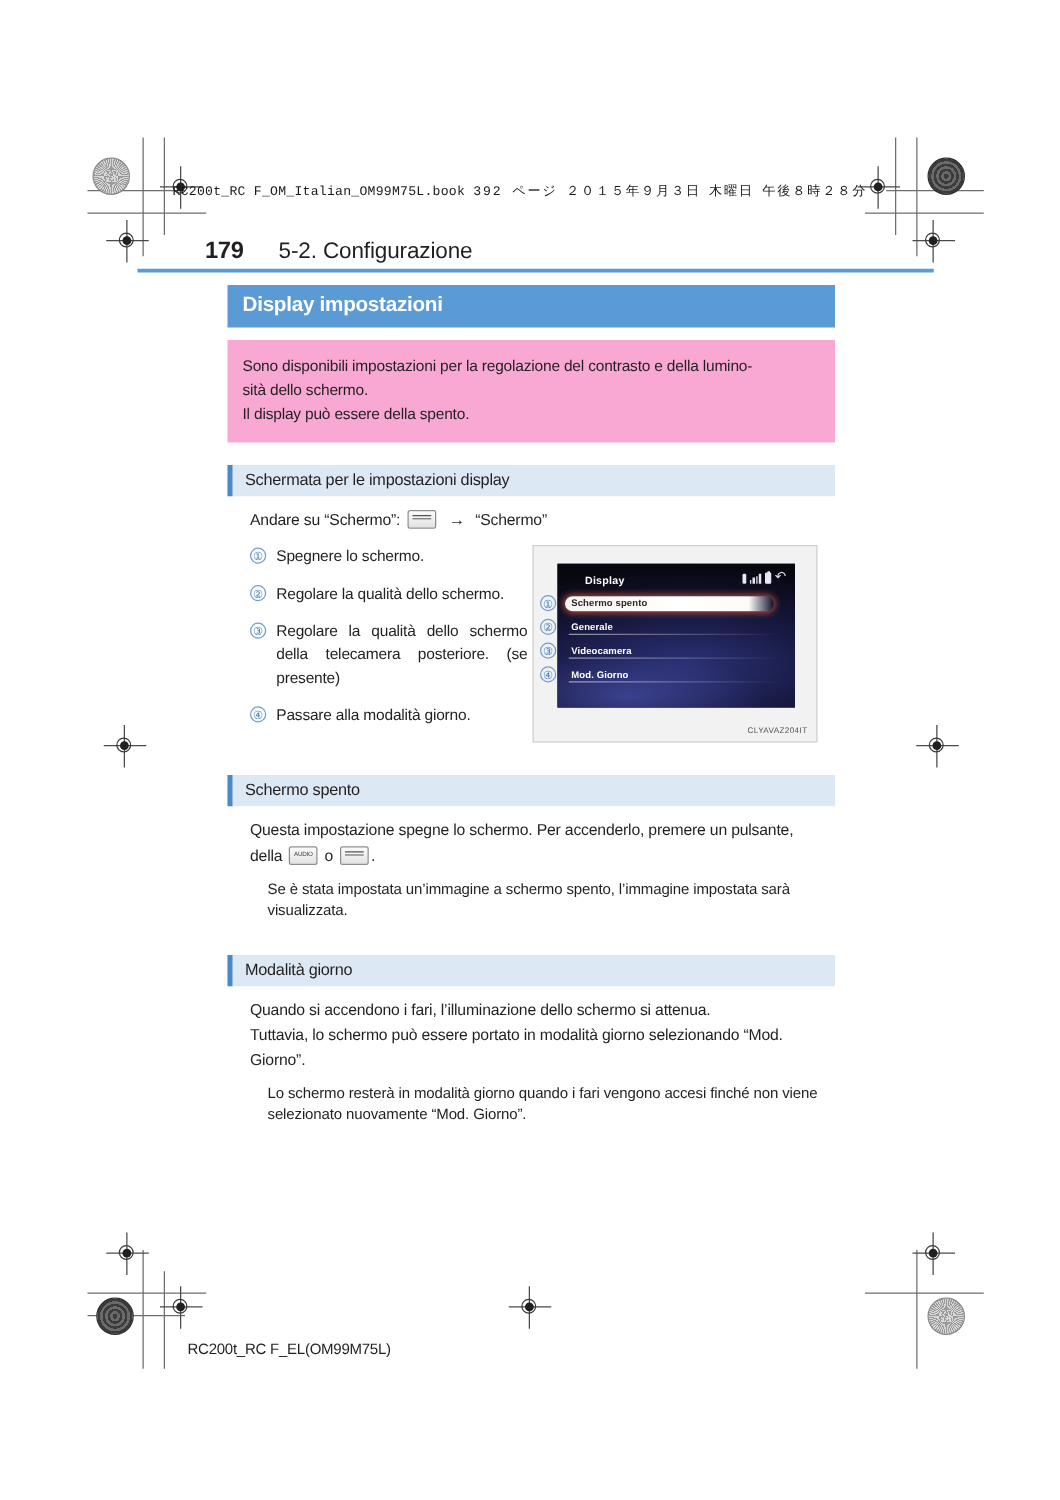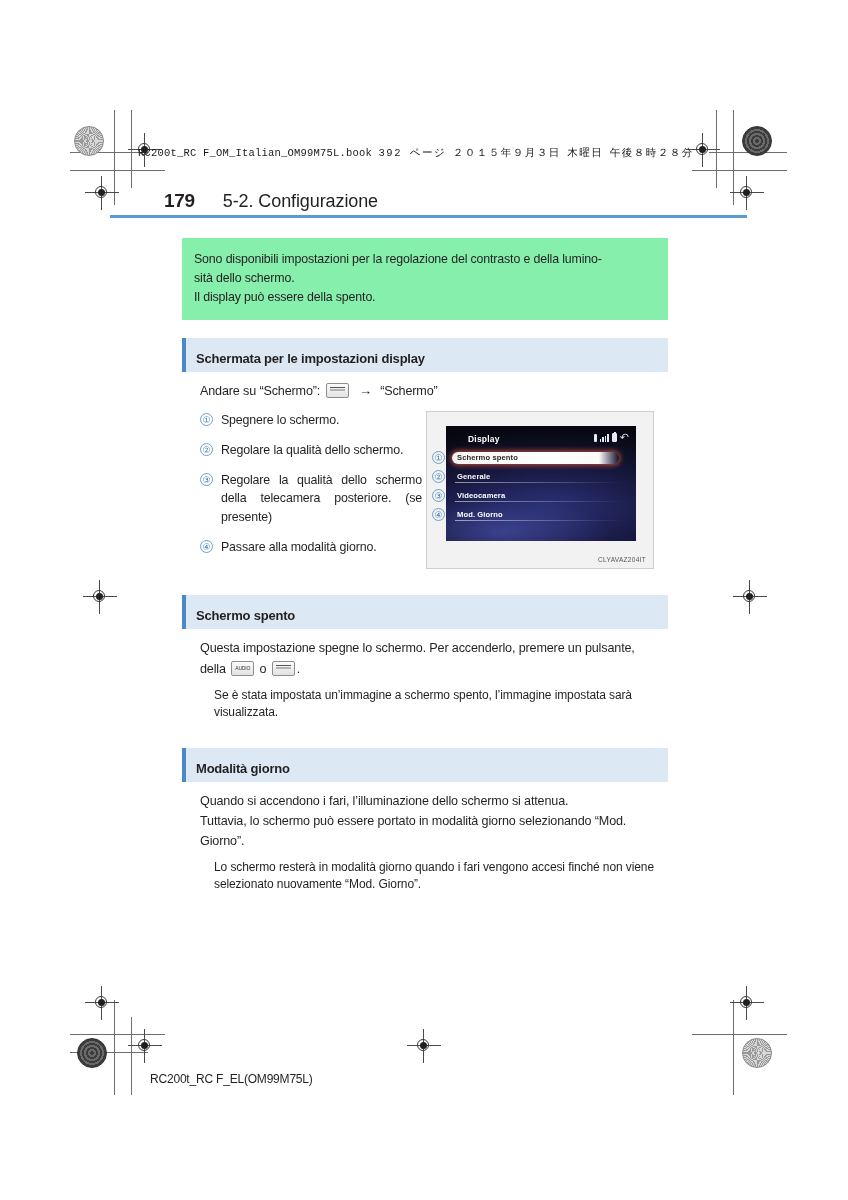--- a/index.html
+++ b/index.html
@@ -125,34 +125,34 @@
   .title-bar {
     background: #5b9bd5;
     color: #ffffff;
     font-size: 16.5px;
     font-weight: bold;
     padding: 7px 0 8px 12px;
     letter-spacing: -0.2px;
   }
 
   .intro-box {
-    background: #86efac;
+    background: #f9a8d4;
     padding: 12px 14px 12px 12px;
     margin-top: 10px;
     font-size: 12.4px;
     line-height: 1.55;
     letter-spacing: -0.15px;
   }
 
   .sec-head {
     background: #dce9f5;
     border-left: 4px solid #4a89c8;
     font-size: 13px;
-    font-weight: bold;
-    padding: 13px 0 6px 10px;
+    font-weight: normal;
+    padding: 4px 0 6px 10px;
     letter-spacing: -0.2px;
   }
   .sec-head.mt1 { margin-top: 18px; }
   .sec-head.mt2 { margin-top: 26px; }
 
   .body-line {
     font-size: 12.6px;
     line-height: 1.6;
     letter-spacing: -0.15px;
     margin-top: 9px;
@@ -478,20 +478,21 @@
 </div>
 
 <div class="page-head">
   <span class="page-num">179</span>
   <span class="page-section">5-2. Configurazione</span>
 </div>
 <div class="rule"></div>
 
 <div class="content">
 
+  <div class="title-bar">Display impostazioni</div>
 
   <div class="intro-box">
     <div>Sono disponibili impostazioni per la regolazione del contrasto e della lumino-</div>
     <div>sità dello schermo.</div>
     <div>Il display può essere della spento.</div>
   </div>
 
   <div class="sec-head mt1">Schermata per le impostazioni display</div>
 
   <div class="body-line">

